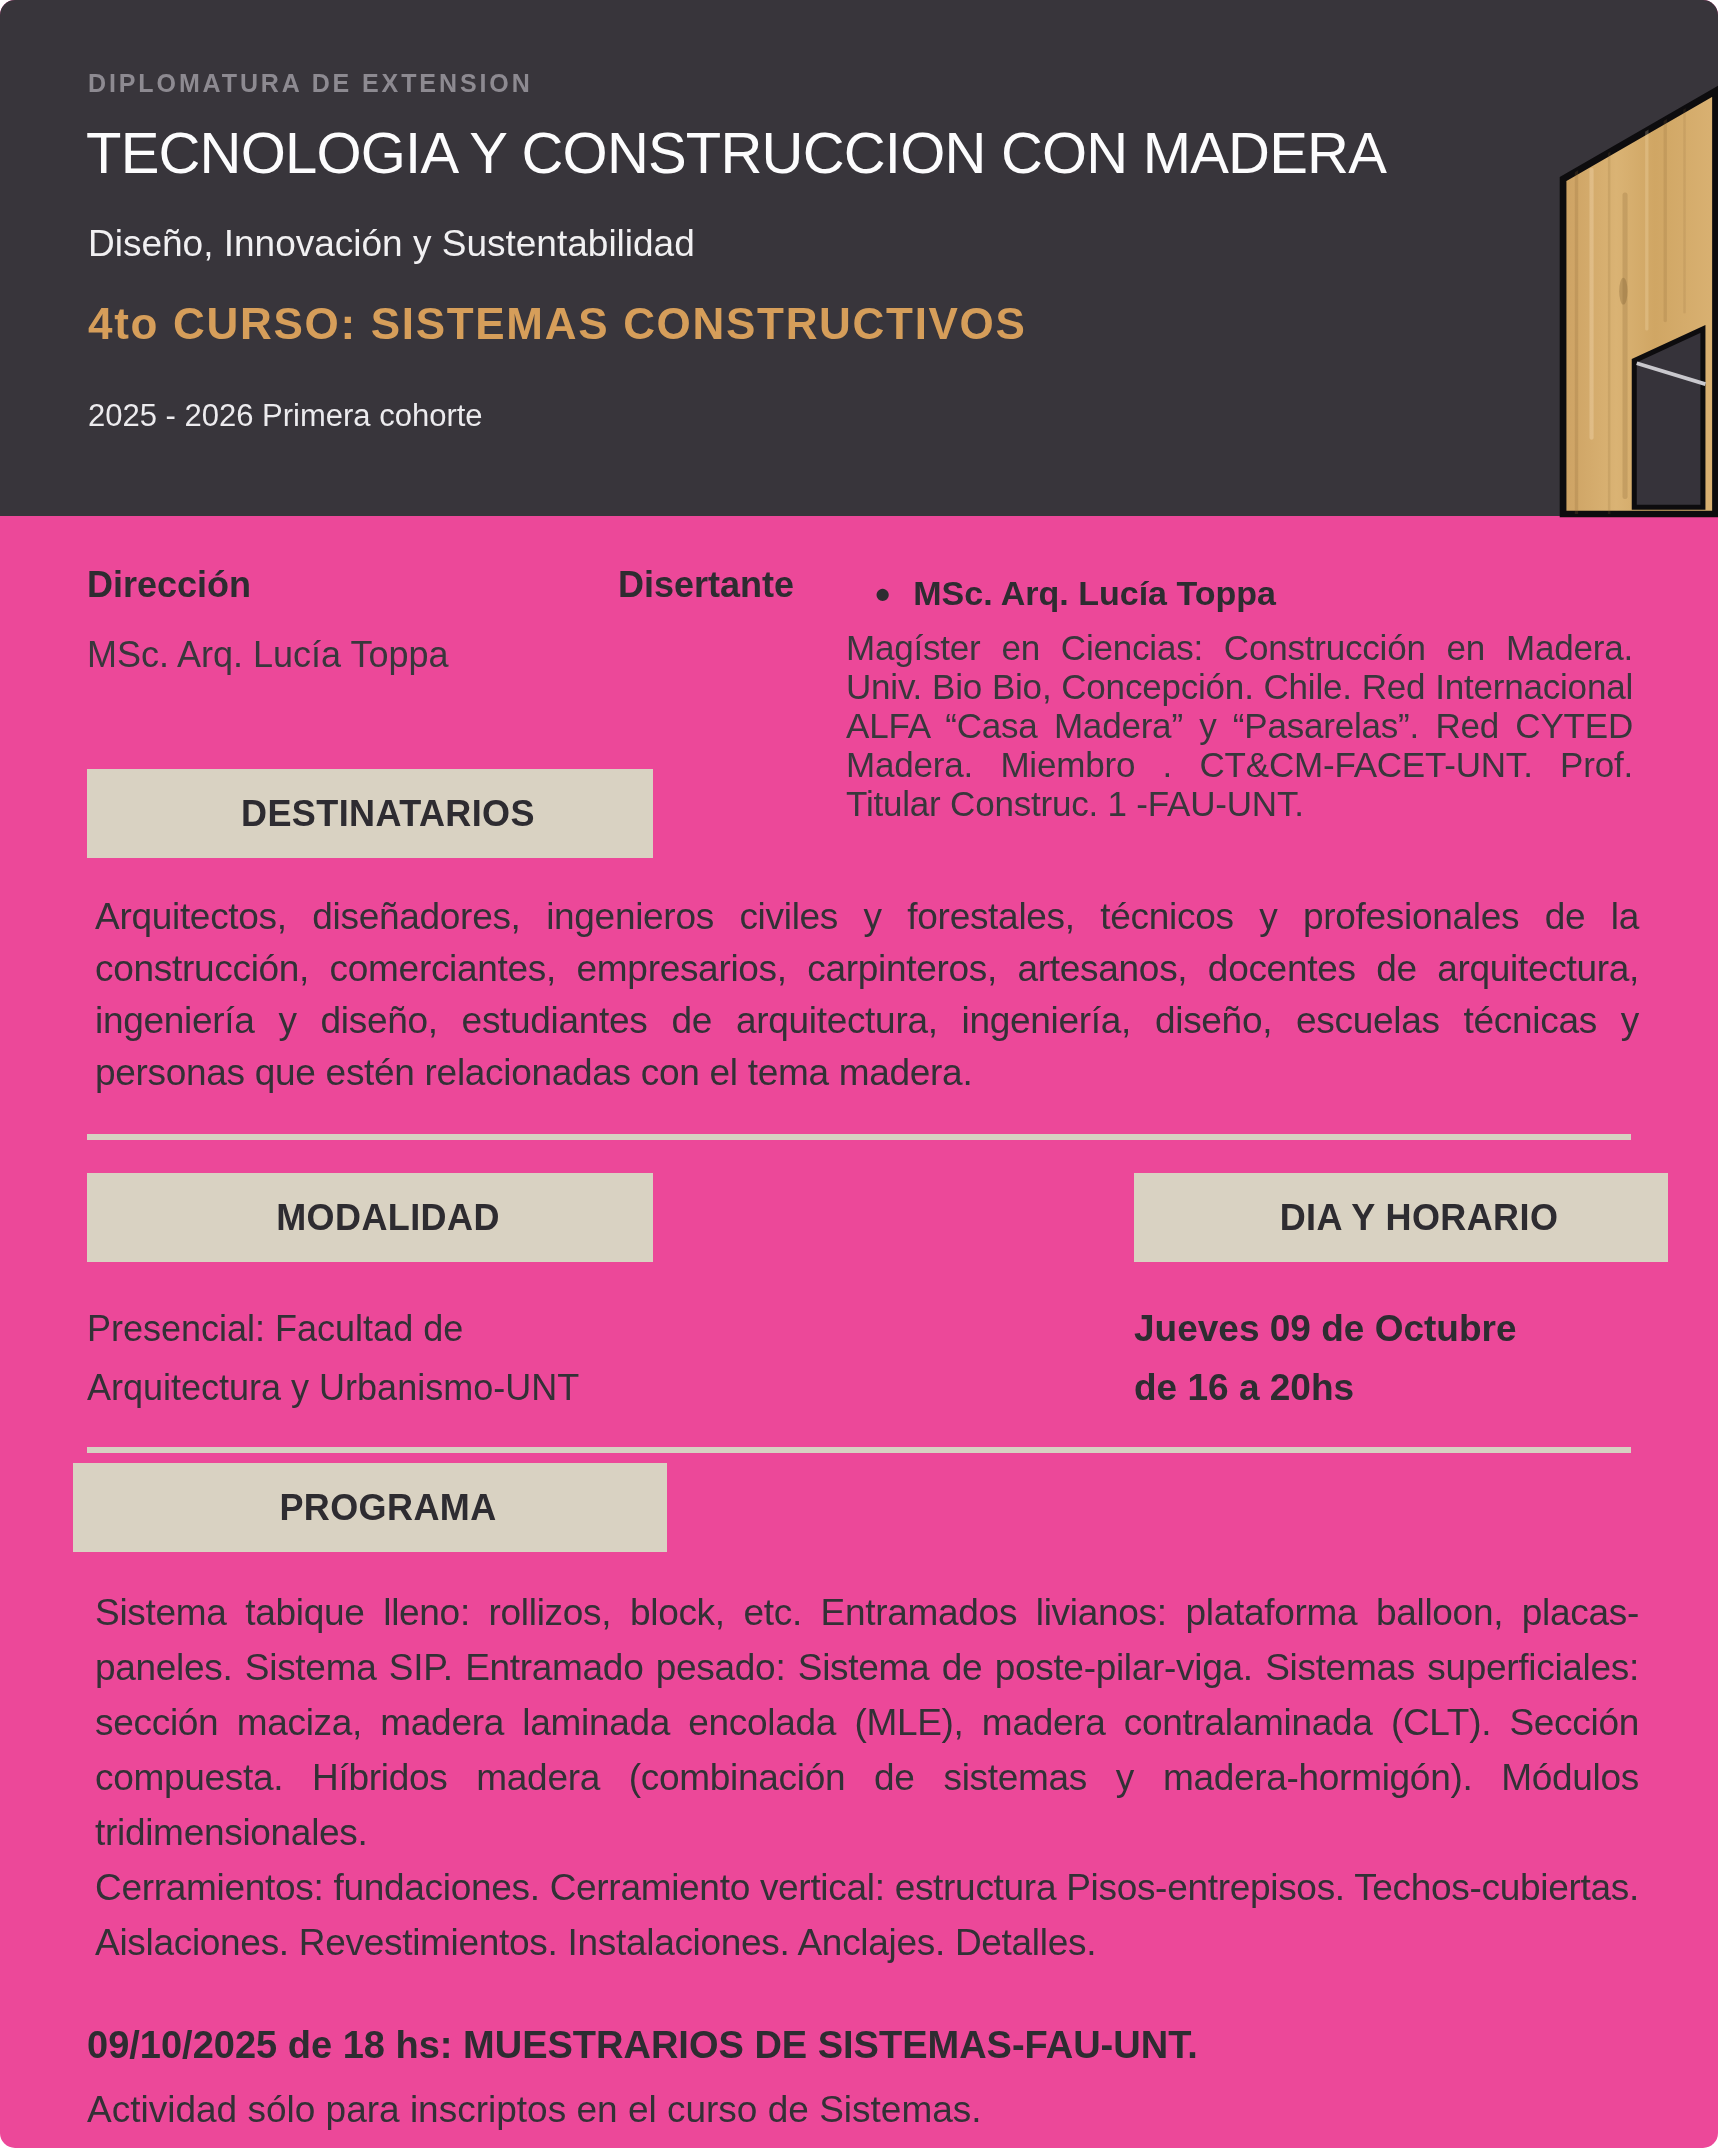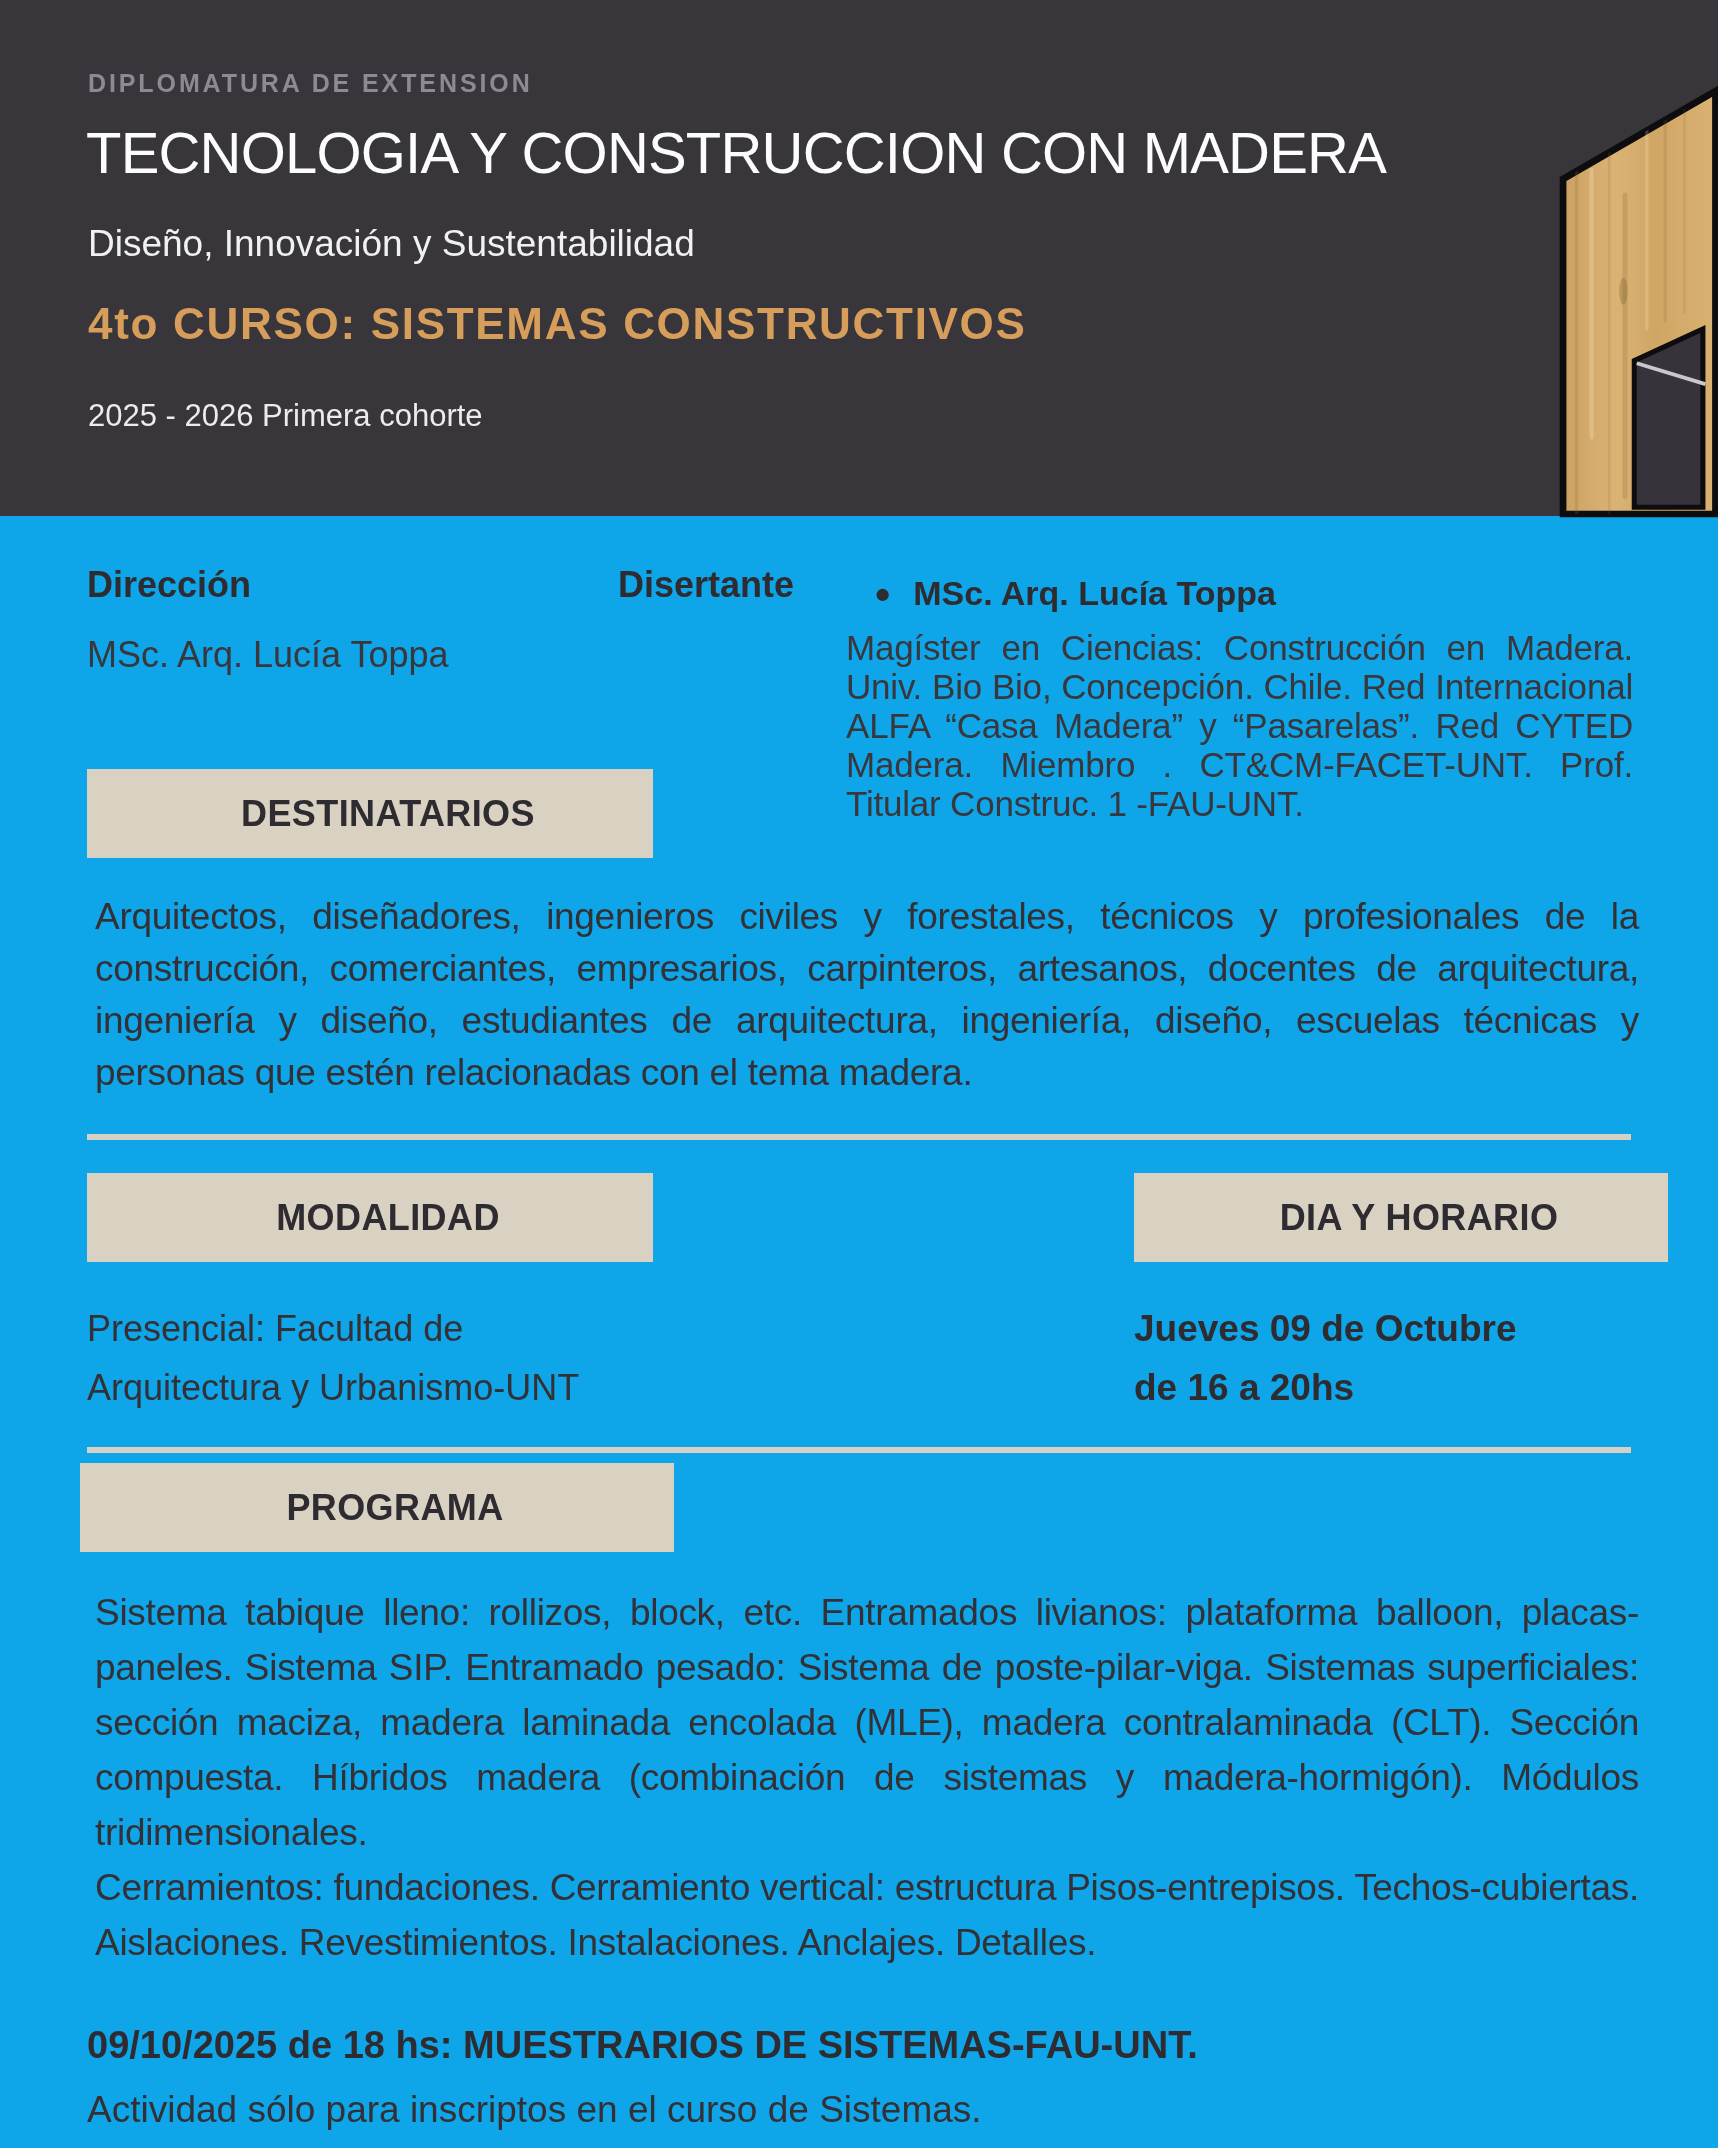--- a/index.html
+++ b/index.html
@@ -3,21 +3,21 @@
 <meta charset="utf-8">
 <style>
   html,body{margin:0;padding:0;}
   body{
     width:1718px;height:2148px;
     background:#ffffff;
     font-family:"Liberation Sans", sans-serif;
     color:#313036;
     position:relative;
   }
-  .page{position:absolute;left:0;top:0;width:1718px;height:2148px;overflow:hidden;background:#0ea5e9;}
+  .page{position:absolute;left:0;top:0;width:1718px;height:2148px;overflow:hidden;background:#ec4899;border-radius:15px;}
 
   
   .hdr{position:absolute;left:0;top:0;width:1718px;height:516px;background:#38353b;}
   .eyebrow{
     position:absolute;left:88px;top:69px;
     font-size:25px;font-weight:600;letter-spacing:2.9px;color:#8d8a91;
   }
   .title{
     position:absolute;left:86px;top:119px;margin:0;
     font-size:58px;font-weight:500;letter-spacing:-0.8px;color:#fcfcfd;white-space:nowrap;
@@ -63,21 +63,21 @@
 
   
   .label-box{
     position:absolute;height:89px;background:#d9d2c2;
     display:flex;align-items:center;justify-content:center;
     font-size:36px;font-weight:700;color:#2e2c31;letter-spacing:0.4px;padding-left:36px;
   }
   .box-destinatarios{left:87px;top:769px;width:530px;}
   .box-modalidad{left:87px;top:1173px;width:530px;}
   .box-diahorario{left:1134px;top:1173px;width:498px;}
-  .box-programa{left:80px;top:1463px;width:558px;}
+  .box-programa{left:73px;top:1463px;width:558px;}
 
   
   .para{
     position:absolute;left:87px;width:1544px;margin:8px;
     font-size:37px;line-height:52px;color:#333136;
     text-align:justify;letter-spacing:-0.3px;
   }
   .p-destinatarios{top:883px;}
   .p-programa{top:1577px;line-height:55px;}
   .p-programa p{margin:0;text-align:justify;}

